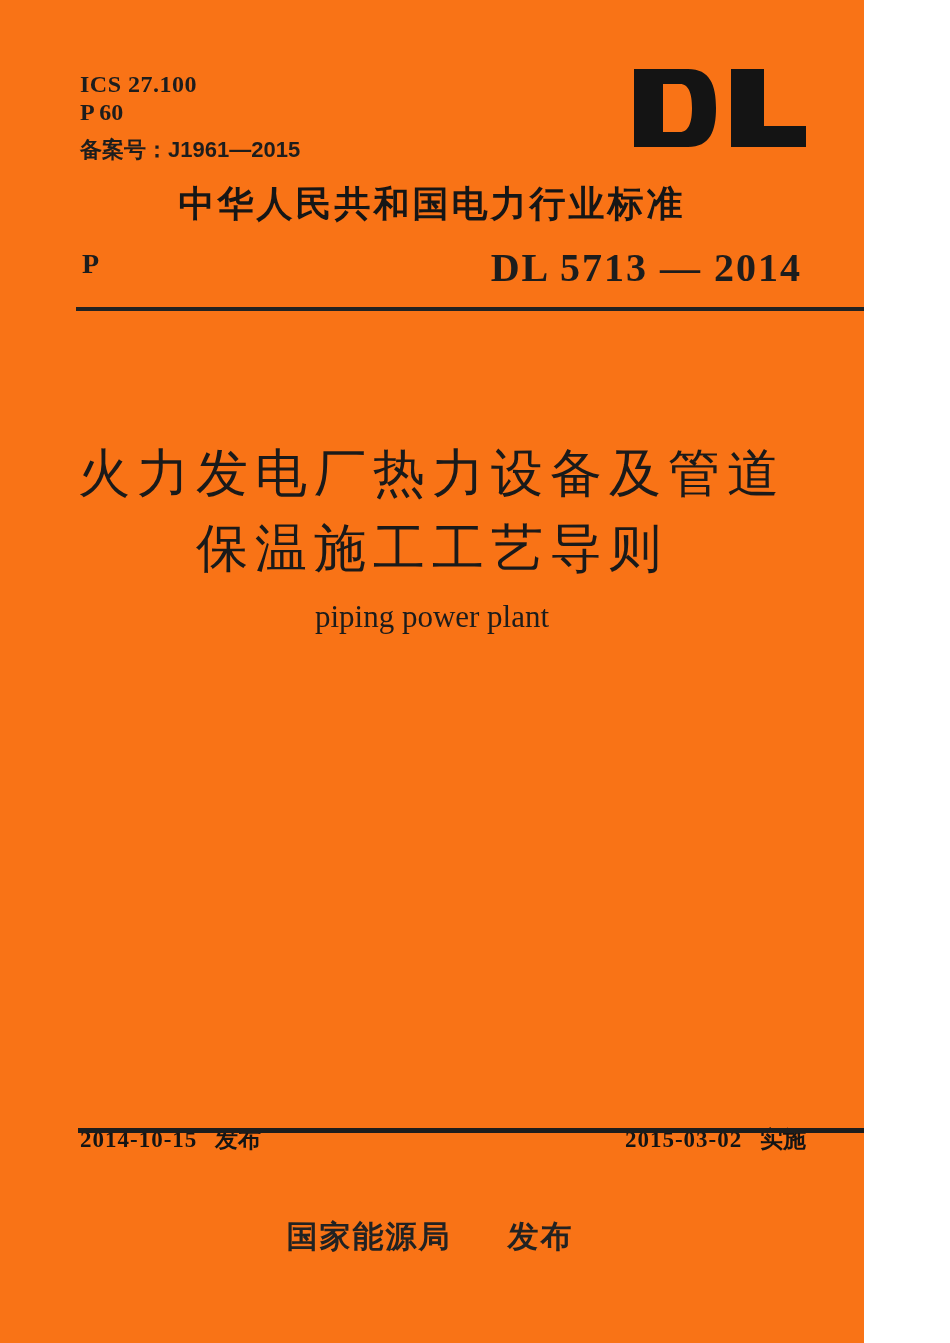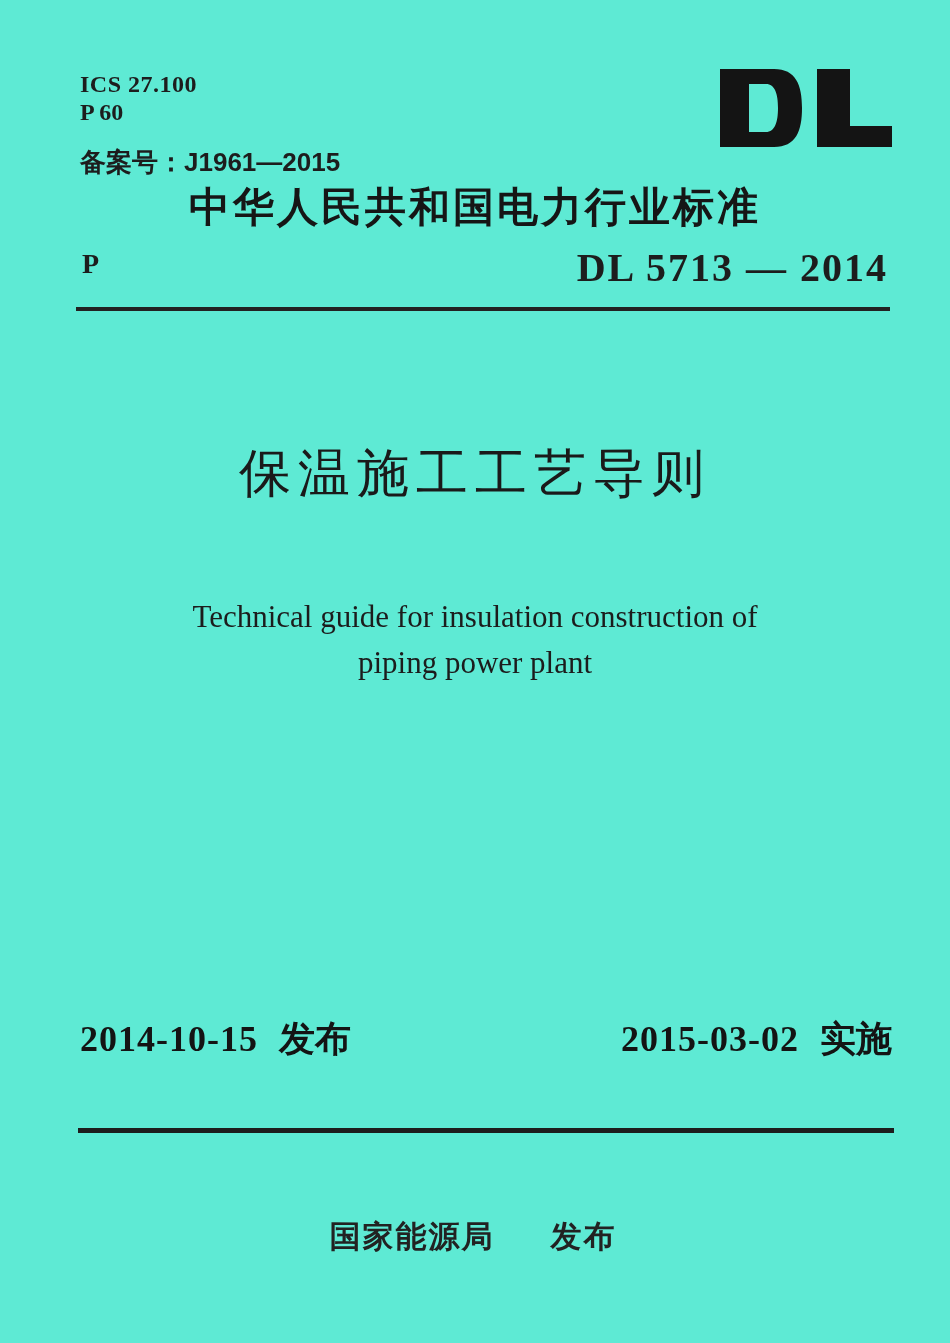--- a/index.html
+++ b/index.html
@@ -2,23 +2,23 @@
 <html><head>
 <meta charset="utf-8">
 <style>
   html, body {
     margin: 0;
     padding: 0;
     background: #ffffff;
   }
   .page {
     position: relative;
-    width: 950px;
+    width: 864px;
     height: 1343px;
-    background: #5eead4;
+    background: #f97316;
     overflow: hidden;
     font-family: "Liberation Serif", "DejaVu Serif", serif;
     color: #1d1d1d;
   }
 
   
   .meta {
     position: absolute;
     left: 80px;
     top: 70px;
@@ -31,22 +31,22 @@
     letter-spacing: 0.5px;
   }
   .meta .pclass {
     font-family: "Liberation Serif", serif;
     font-weight: bold;
     font-size: 24px;
   }
   .meta .record {
     font-family: "Liberation Sans", "DejaVu Sans", sans-serif;
     font-weight: bold;
-    font-size: 26px;
-    margin-top: 20px;
+    font-size: 22px;
+    margin-top: 10px;
   }
 
   
   .logo {
     position: absolute;
     right: 58px;
     top: 68px;
     width: 172px;
     height: 80px;
   }
@@ -61,21 +61,21 @@
 
   
   .std-header {
     position: absolute;
     left: 0;
     right: 0;
     top: 180px;
     text-align: center;
     font-family: "Liberation Sans", "DejaVu Sans", sans-serif;
     font-weight: bold;
-    font-size: 41px;
+    font-size: 36px;
     letter-spacing: 3px;
     color: #161616;
   }
 
   
   .cat-letter {
     position: absolute;
     left: 82px;
     top: 248px;
     font-family: "Liberation Serif", serif;
@@ -127,25 +127,25 @@
     font-size: 31px;
     line-height: 1.48;
     color: #1c1c1c;
   }
 
   
   .date-row {
     position: absolute;
     left: 80px;
     right: 58px;
-    top: 1015px;
+    top: 1124px;
     display: flex;
     justify-content: space-between;
     align-items: baseline;
-    font-size: 36px;
+    font-size: 23px;
     font-weight: bold;
     color: #141414;
   }
   .date-row .date {
     font-family: "Liberation Serif", serif;
     letter-spacing: 1px;
   }
   .date-row .cn-label {
     font-family: "Liberation Sans", "DejaVu Sans", sans-serif;
     margin-left: 12px;
@@ -196,25 +196,25 @@
   </div>
 
   <div class="std-header">中华人民共和国电力行业标准</div>
 
   <div class="cat-letter">P</div>
   <div class="std-number">DL 5713 — 2014</div>
 
   <div class="rule-top"></div>
 
   <div class="title-cn">
+    <div>火力发电厂热力设备及管道</div>
     <div>保温施工工艺导则</div>
   </div>
 
   <div class="title-en">
-    <div>Technical guide for insulation construction of</div>
     <div>piping power plant</div>
   </div>
 
   <div class="date-row">
     <div>
       <span class="date">2014-10-15</span>
       <span class="cn-label">发布</span>
     </div>
     <div>
       <span class="date">2015-03-02</span>

